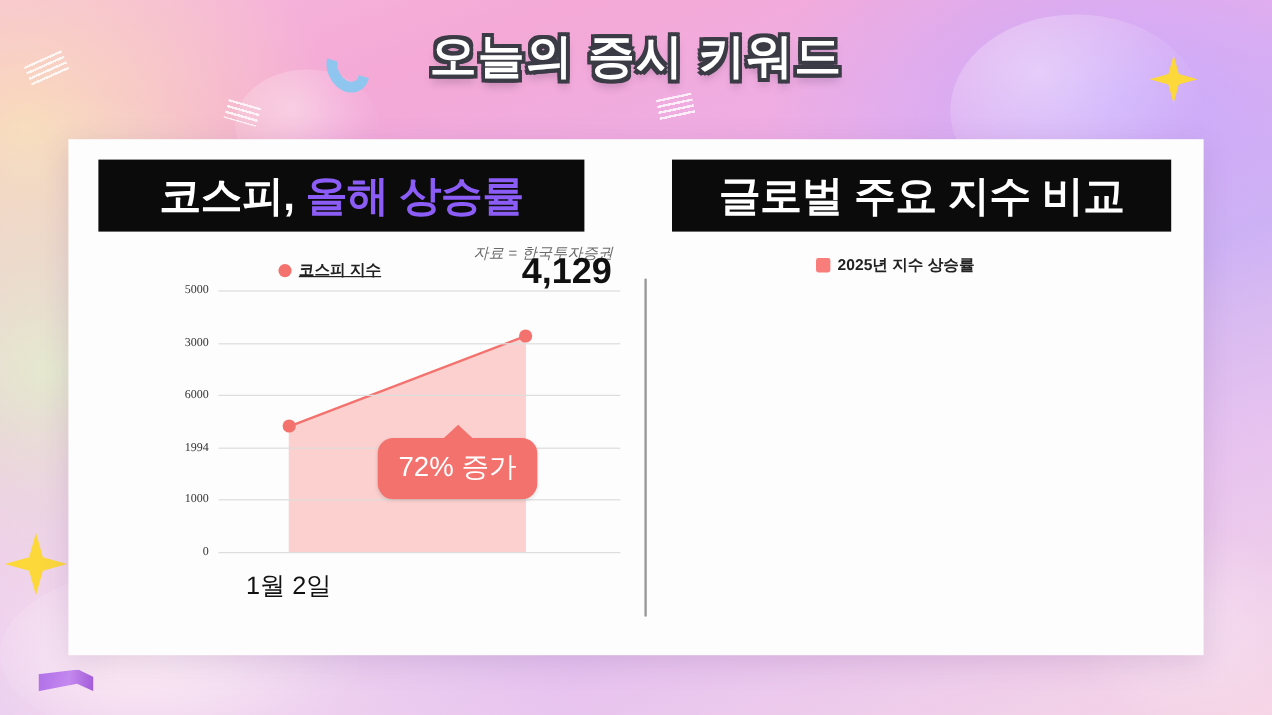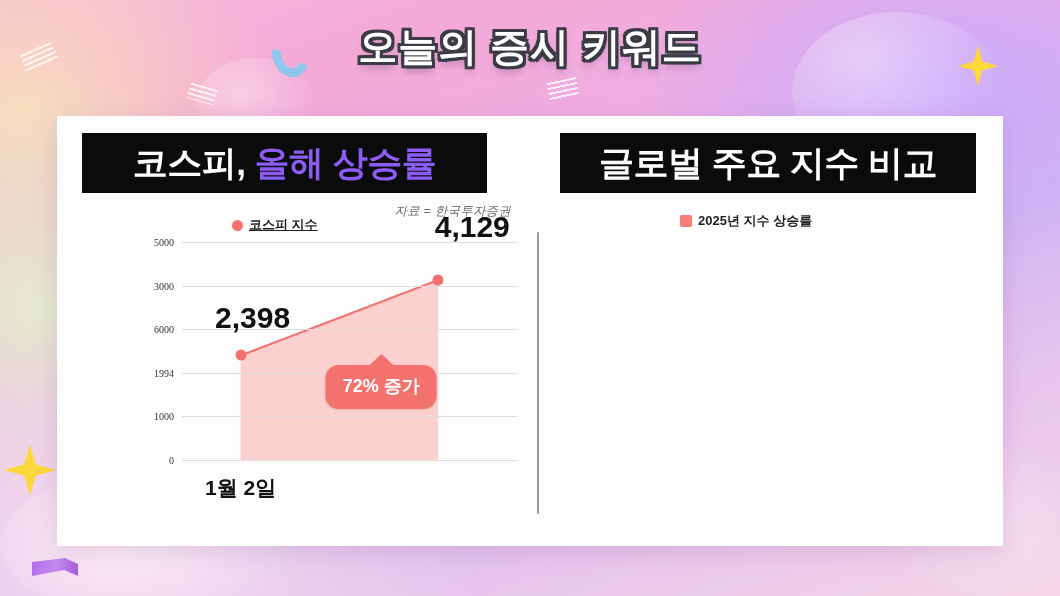--- a/index.html
+++ b/index.html
@@ -110,32 +110,32 @@
   
   .plot { position: absolute; }
   #plot-left  { left: 125px; top: 142px; width: 335px; height: 218px; }
 
   .gridline { position: absolute; left: 0; width: 100%; height: 1px; background: #DDDDDD; }
   .ytick { position: absolute; right: 100%; margin-right: 8px;
            transform: translateY(-50%); white-space: nowrap;
            font-size: 10px; color: #333; font-family: "Liberation Serif", serif; }
   .xtick { position: absolute; top: 100%; margin-top: 14px;
            transform: translateX(-50%); white-space: nowrap;
-           font-size: 21px; font-weight: bold; color: #111; }
+           font-size: 21px; font-weight: normal; color: #111; }
 
   
   #area-svg { position: absolute; left: 0; top: 0; width: 100%; height: 100%; overflow: visible; }
   .pt { position: absolute; width: 11px; height: 11px; border-radius: 50%;
         background: #F4726E; transform: translate(-50%, -50%); }
   .vlabel { position: absolute; transform: translate(-50%, -100%);
             font-size: 30px; font-weight: bold; color: #111; white-space: nowrap; }
 
   .badge { position: absolute; background: #F4726E; color: #fff;
            border-radius: 13px; padding: 9px 17px 11px;
-           font-size: 18px; font-weight: bold; white-space: nowrap;
+           font-size: 23px; font-weight: normal; white-space: nowrap;
            transform: translateX(-50%); box-shadow: 0 1px 3px rgba(0,0,0,0.10); }
   .badge::before { content: ""; position: absolute; left: 50%; top: -11px;
                    transform: translateX(-50%);
                    border-left: 13px solid transparent; border-right: 13px solid transparent;
                    border-bottom: 12px solid #F4726E; }
 </style>
 </head>
 <body>
 
 <div id="stage">
@@ -182,21 +182,20 @@
         <div class="ytick" style="top: 174.4px;">1000</div>
         <div class="gridline" style="top: 130.8px;"></div>
         <div class="ytick" style="top: 130.8px;">1994</div>
         <div class="gridline" style="top: 87.2px;"></div>
         <div class="ytick" style="top: 87.2px;">6000</div>
         <div class="gridline" style="top: 43.6px;"></div>
         <div class="ytick" style="top: 43.6px;">3000</div>
         <div class="gridline" style="top: 0px;"></div>
         <div class="ytick" style="top: 0px;">5000</div>
         <div class="pt" style="left: 58.625px; top: 113.447px;"></div>
-        <div class="vlabel" style="left: 70.625px; top: 93.4472px;">2,398</div>
         <div class="xtick" style="left: 58.625px;">1월 2일</div>
         <div class="pt" style="left: 256.275px; top: 37.9756px;"></div>
         <div class="vlabel" style="left: 290.275px; top: 1.9756px;">4,129</div>
         <div class="badge" style="left: 199.325px; top: 123.17px;">72% 증가</div>
       </div>
   </div>
 
   <div id="divider"></div>
 
   <div id="panel-right" class="panel">

